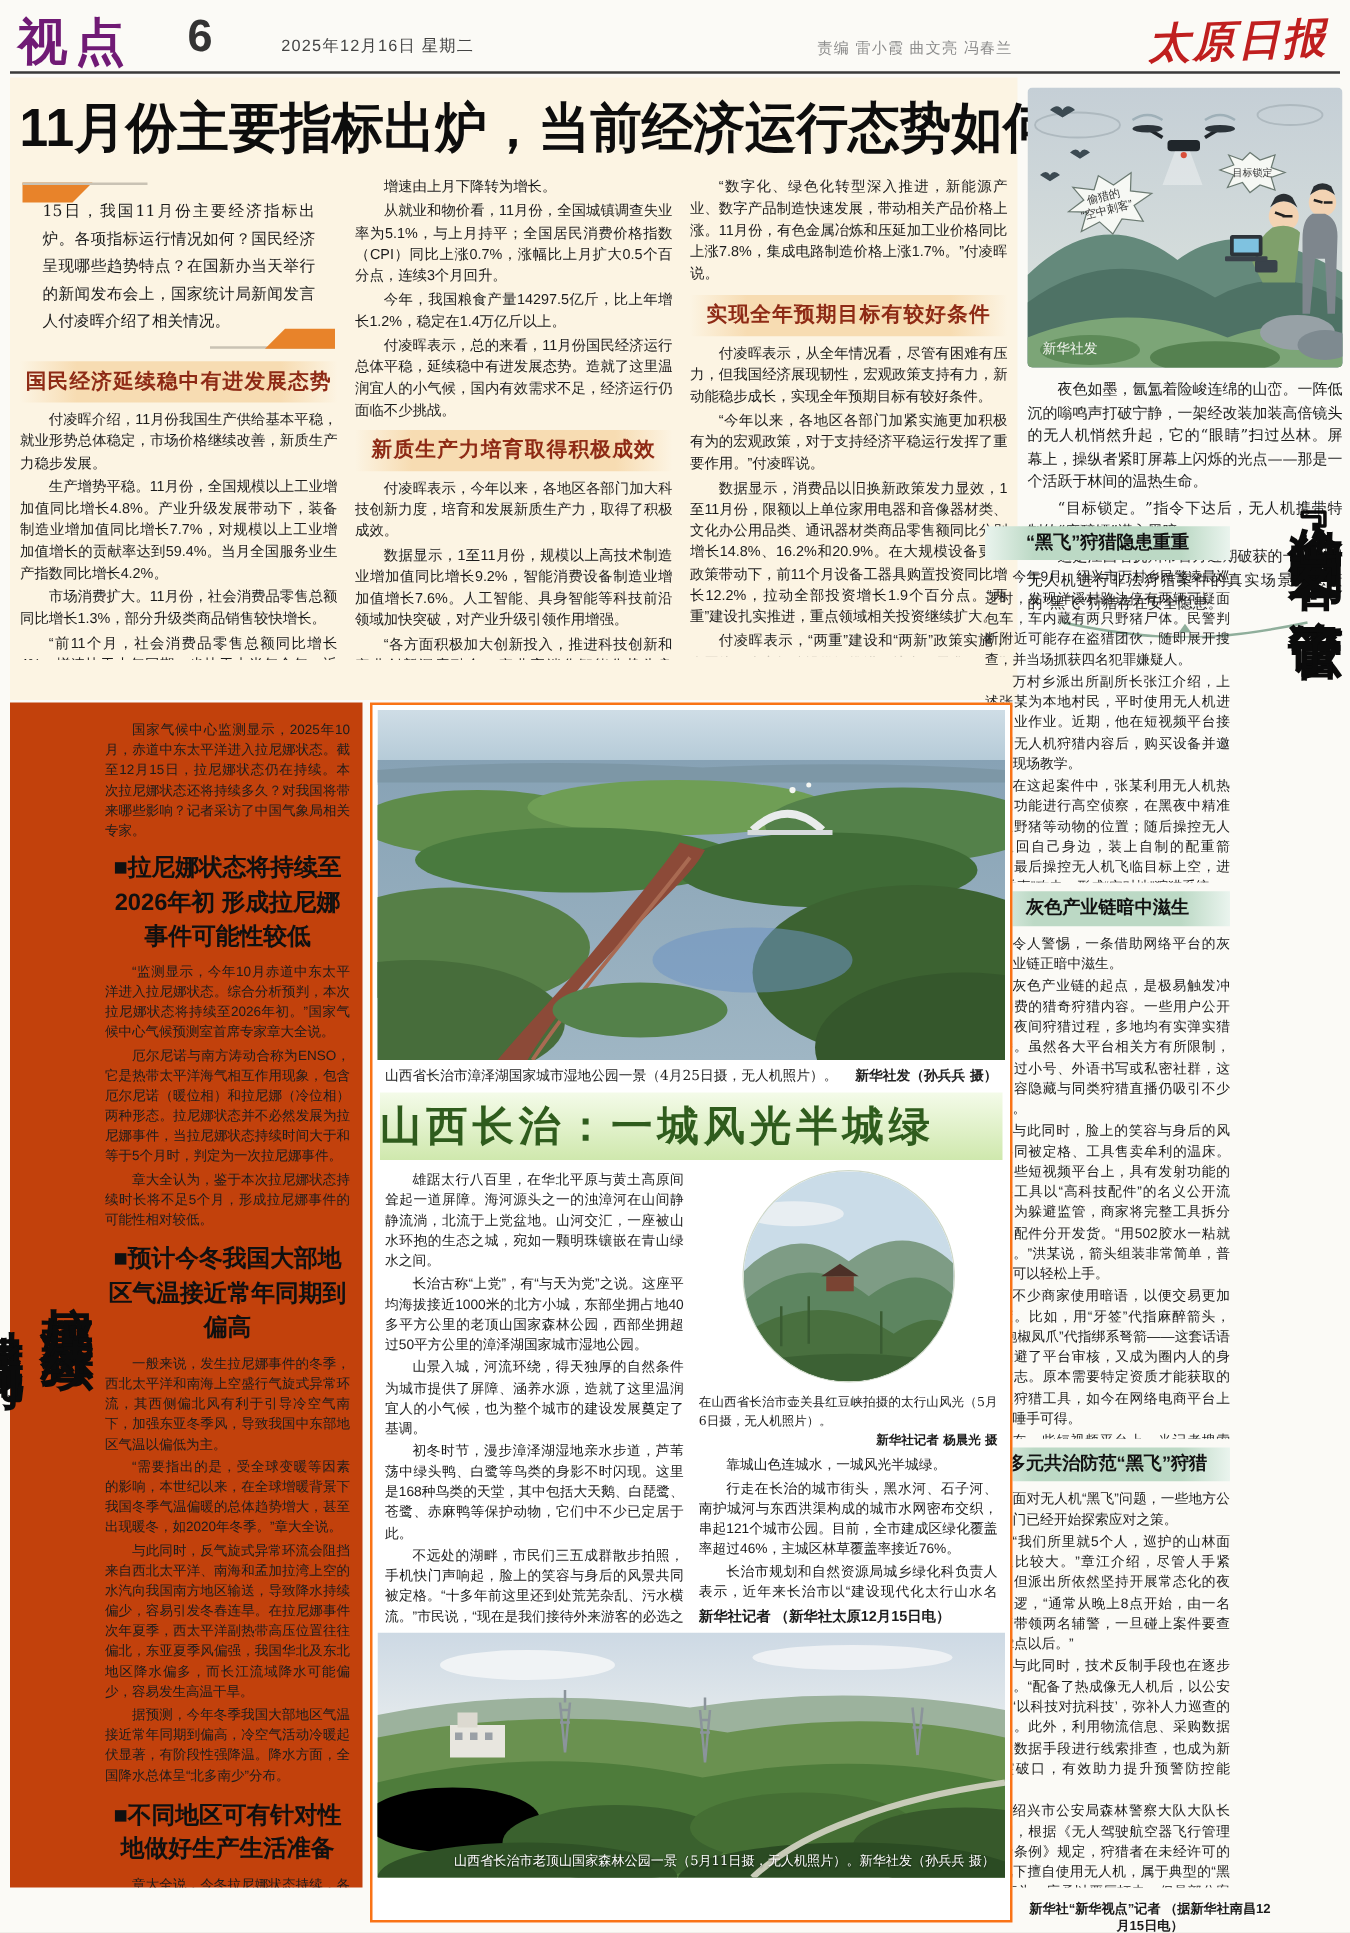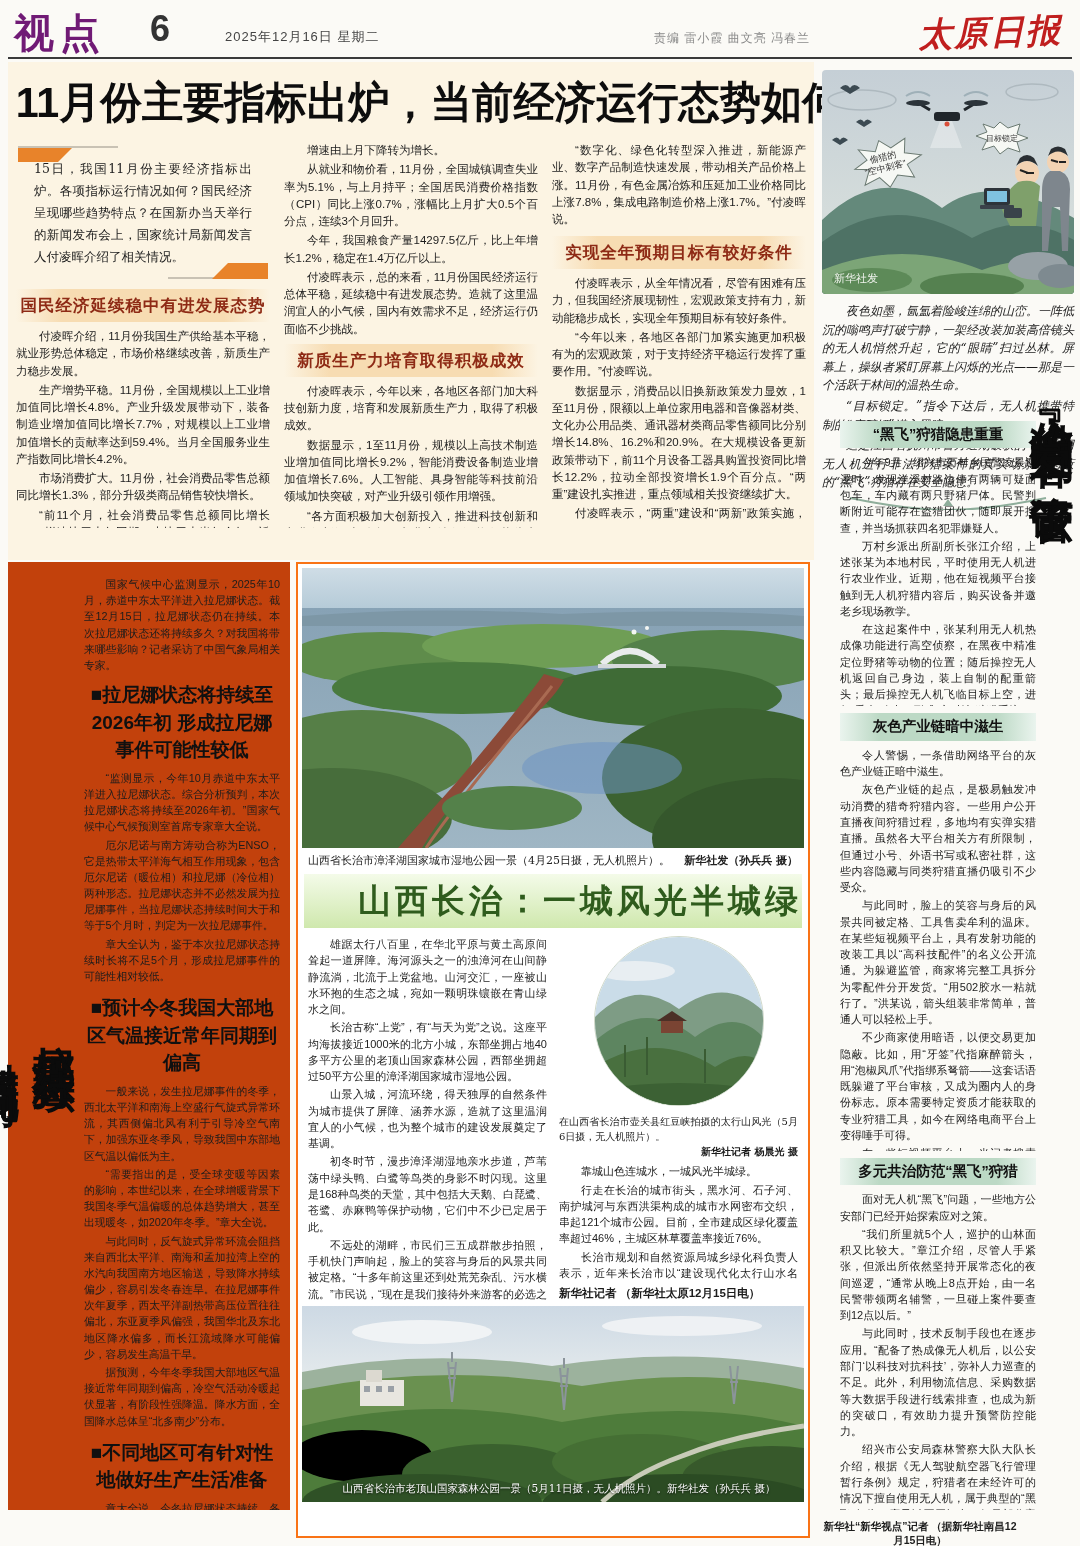--- a/index.html
+++ b/index.html
@@ -27,55 +27,55 @@
   .leadbox:after{content:"";position:absolute;right:0;bottom:0;border-bottom:16px solid #e8832a;border-left:16px solid transparent;width:40px;height:0;}
   .leadbox .tl{position:absolute;left:0;top:0;width:100px;height:2px;background:#c9c2b4;}
   .leadbox .br{position:absolute;right:0;bottom:0;width:100px;height:2px;background:#c9c2b4;}
   .eco-h{margin:6px 0;padding:4px 0;text-align:center;font-size:16.5px;font-weight:800;color:#8e2a15;letter-spacing:1px;
          background:linear-gradient(90deg,rgba(249,221,184,0),#f7dcb2 18%,#f7dcb2 82%,rgba(249,221,184,0));}
   .clip{overflow:hidden;}
   .byline{font-weight:700;font-size:11.5px;margin-top:4px;}
   
   .cartoon{position:absolute;left:822px;top:70px;width:252px;}
   .cartoon svg{display:block;border-radius:4px;}
-  .cart-lead{margin-top:8px;font-family:"DejaVu Serif","Liberation Serif",serif;font-style:italic;
+  .cart-lead{margin-top:8px;font-family:"DejaVu Serif","Liberation Serif",serif;
              font-size:12px;line-height:1.55;text-align:justify;}
   .cart-lead .bp{margin-bottom:2px;}
   .brace{display:block;margin:4px auto 0 auto;}
-  .r-art{position:absolute;left:840px;top:414px;width:196px;height:1096px;overflow:hidden;
+  .r-art{position:absolute;left:788px;top:414px;width:196px;height:1096px;overflow:hidden;
          font-size:11px;line-height:1.48;text-align:justify;}
   .grn-h{margin:7px 0 6px 0;padding:3px 0;text-align:center;font-size:14.5px;font-weight:800;color:#111;
          background:linear-gradient(90deg,#eaf4ee,#bcd9c5 20%,#bcd9c5 80%,#eaf4ee);}
   .r-byline{position:absolute;left:820px;top:1520px;width:200px;font-weight:700;font-size:10.5px;text-align:center;}
   .vhead{position:absolute;left:1022px;top:386px;width:56px;height:600px;writing-mode:vertical-rl;
          font-size:44px;font-weight:900;line-height:1.2;letter-spacing:3px;color:#0b0b0b;}
   
   .sbar{position:absolute;left:8px;top:562px;width:282px;height:948px;background:#c2410c;display:flex;}
   .sbar-vh{width:74px;padding-top:16px;writing-mode:vertical-rl;font-weight:900;color:#0b0b0b;text-align:center;}
   .sbar-vh .v1{font-size:42px;letter-spacing:4px;margin-bottom:34px;display:block;}
   .sbar-vh .v2{font-size:42px;letter-spacing:4px;display:block;}
   .sbar-body{flex:1;padding:14px 10px 8px 2px;font-size:10.8px;line-height:1.5;text-align:justify;overflow:hidden;}
   .sb-h{margin:8px 0 6px 0;font-size:19px;font-weight:800;line-height:1.45;text-align:center;color:#101010;}
   
   .feat{position:absolute;left:296px;top:562px;width:514px;height:976px;background:#fff;
         border:2px solid #f97316;box-sizing:border-box;padding:4px;}
   .feat-cap{display:flex;justify-content:space-between;padding:5px 6px 4px 6px;
             font-family:"DejaVu Serif","Liberation Serif",serif;font-size:11px;color:#222;}
   .feat-cap .cr{font-weight:700;white-space:nowrap;}
-  .feat-title{margin:2px 2px;height:54px;line-height:54px;text-align:right;font-size:33px;font-weight:900;
+  .feat-title{margin:2px 2px;height:54px;line-height:54px;text-align:left;font-size:33px;font-weight:900;
               letter-spacing:4px;color:#2f5c1d;background:linear-gradient(180deg,#f4fbe9,#cfe8ad);}
   .feat-cols{display:flex;gap:12px;padding:6px 6px 0 6px;height:366px;overflow:hidden;
              font-size:11px;line-height:1.48;text-align:justify;}
   .fcol{flex:1;overflow:hidden;}
   .circ-wrap{text-align:center;}
   .circ{display:inline-block;width:168px;height:168px;border-radius:50%;overflow:hidden;border:1px solid #cfd8c8;}
   .circ-cap{margin:4px 0 4px 0;font-family:"DejaVu Serif","Liberation Serif",serif;font-size:10px;line-height:1.5;text-align:justify;}
   .circ-cap .cr{display:block;text-align:right;font-weight:700;}
   .photo3{position:relative;margin-top:4px;}
-  .photo3 .ovl{position:absolute;left:8px;bottom:6px;right:8px;display:flex;justify-content:center;
+  .photo3 .ovl{position:absolute;left:8px;bottom:6px;right:8px;display:flex;justify-content:flex-end;
                color:#fff;font-size:10.5px;text-shadow:0 1px 2px rgba(0,0,0,.8);
                font-family:"DejaVu Serif","Liberation Serif",serif;padding-left:12px;}
   svg{display:block;}
   .svg-label{font-family:"Liberation Sans",sans-serif;}
 </style>
 </head>
 <body>
 
 <div class="page">
 

